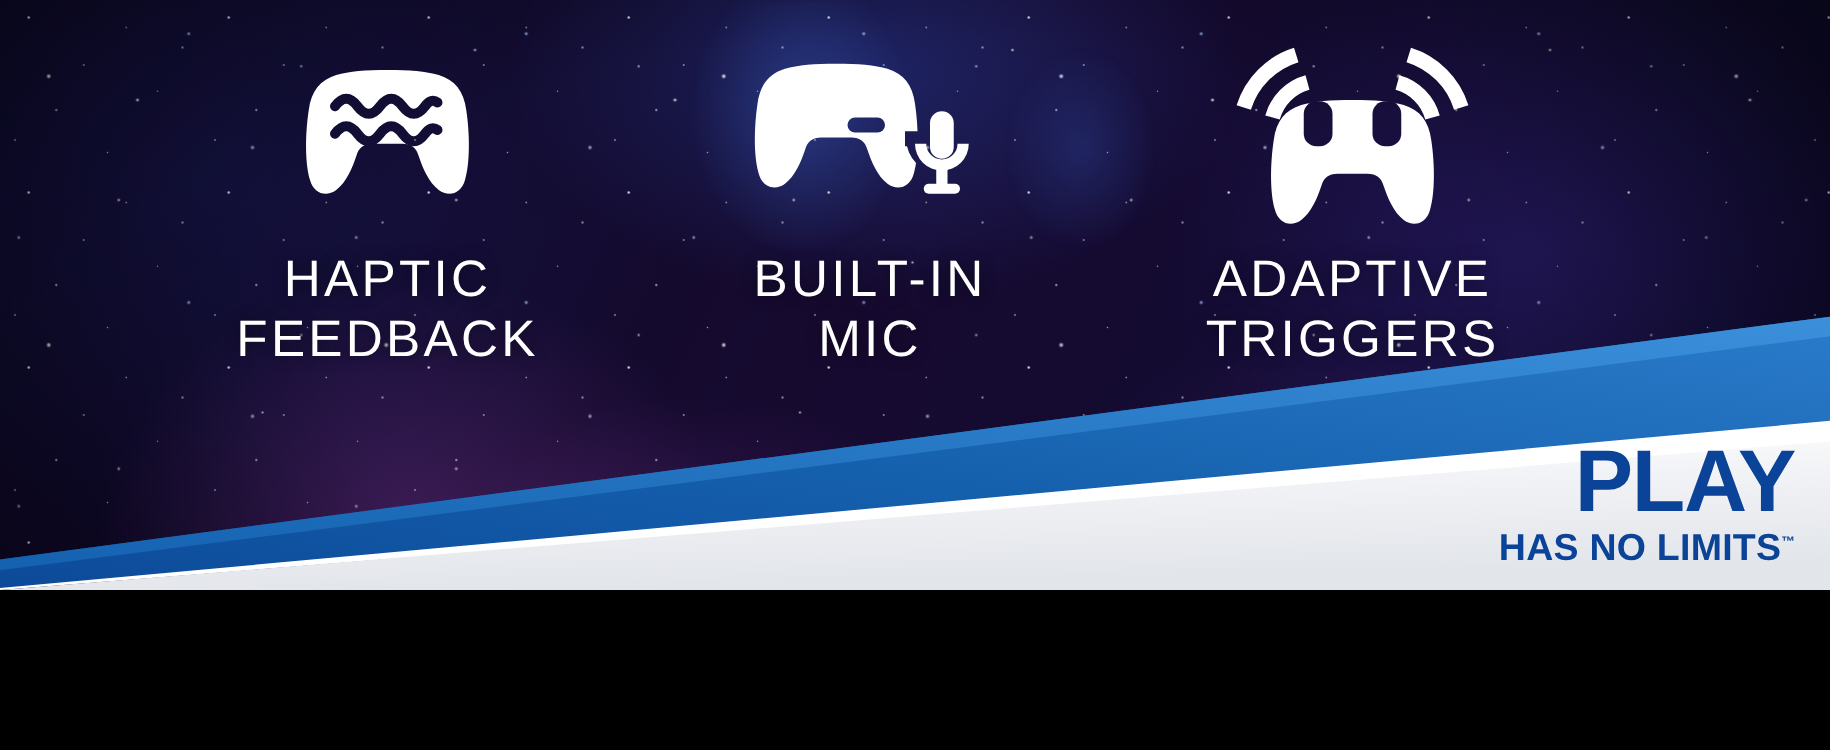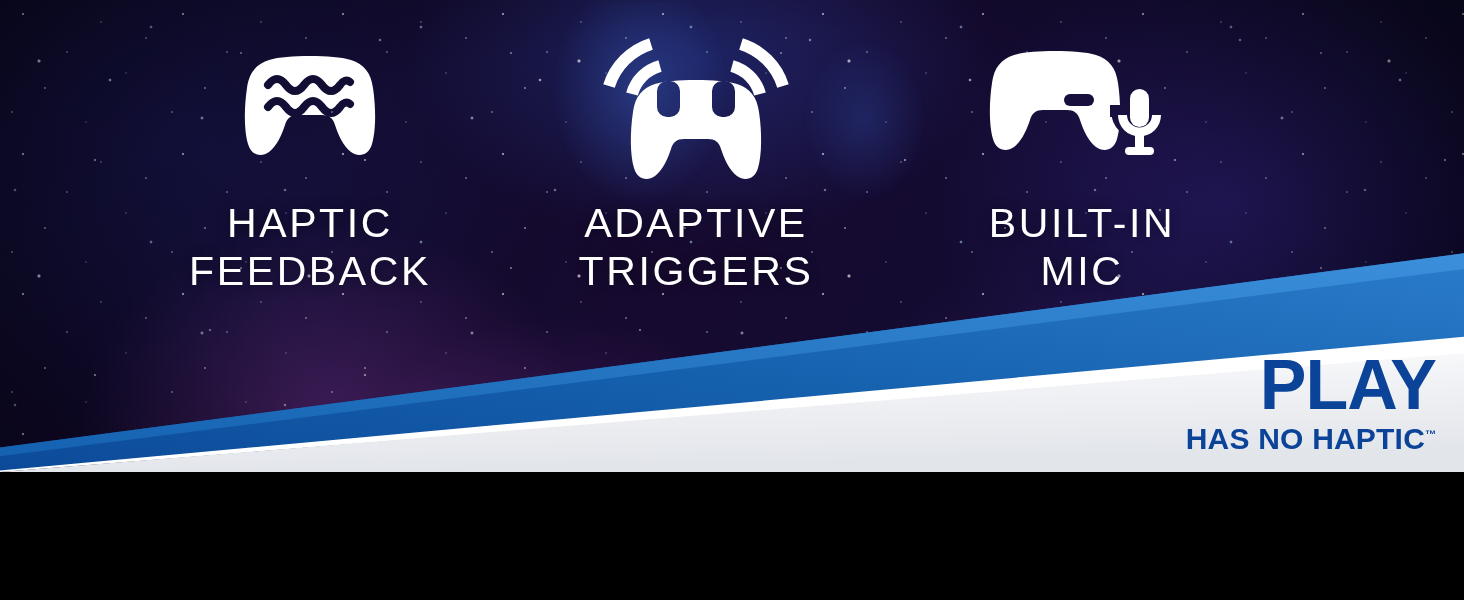--- a/index.html
+++ b/index.html
@@ -204,63 +204,20 @@
               C 44 12, 58 11, 75 11 Z"></path>
           </g>
         </svg>
       </div>
       <div class="feature-label">HAPTIC
 FEEDBACK</div>
     </div>
 
     <div class="feature">
       <div class="feature-icon">
-        <svg width="200" height="175" viewBox="0 0 200 175" aria-hidden="true">
-
-          <g fill="none" stroke="#ffffff" stroke-width="12" stroke-linecap="butt">
-            <path d="M64 48 A 40 40 0 0 0 36 76"></path>
-            <path d="M55 26 A 64 64 0 0 0 13 68"></path>
-          </g>
-
-          <g fill="none" stroke="#ffffff" stroke-width="12" stroke-linecap="butt">
-            <path d="M136 48 A 40 40 0 0 1 164 76"></path>
-            <path d="M145 26 A 64 64 0 0 1 187 68"></path>
-          </g>
-          <defs>
-            <mask id="m-trig">
-              <rect x="0" y="0" width="200" height="175" fill="#fff"></rect>
-              <rect x="61" y="63" width="23" height="36" rx="10" fill="#000"></rect>
-              <rect x="116" y="63" width="23" height="36" rx="10" fill="#000"></rect>
-            </mask>
-          </defs>
-          <g mask="url(#m-trig)">
-            <path fill="#ffffff" d="
-              M100 62
-              C 117 62, 131 63, 141 66
-              C 154 70, 161 79, 163 94
-              C 166 114, 166 137, 162 150
-              C 159 161, 149 164, 141 158
-              C 133 152, 128 140, 125 131
-              C 123 124, 119 121, 112 121
-              L 88 121
-              C 81 121, 77 124, 75 131
-              C 72 140, 67 152, 59 158
-              C 51 164, 41 161, 38 150
-              C 34 137, 34 114, 37 94
-              C 39 79, 46 70, 59 66
-              C 69 63, 83 62, 100 62 Z"></path>
-          </g>
-        </svg>
-      </div>
-      <div class="feature-label">ADAPTIVE
-TRIGGERS</div>
-    </div>
-
-    <div class="feature">
-      <div class="feature-icon">
         <svg width="200" height="140" viewBox="0 0 200 140" aria-hidden="true">
           <defs>
             <mask id="m-mic">
               <rect x="0" y="0" width="200" height="140" fill="#fff"></rect>
 
               <rect x="82" y="59" width="30" height="12" rx="6" fill="#000"></rect>
 
               <g fill="#000">
                 <rect x="140" y="48" width="34" height="44" rx="17"></rect>
                 <path d="M129 76 a28 28 0 0 0 56 0 z"></path>
@@ -293,20 +250,63 @@
             <path d="M136 80 a21.5 21.5 0 0 0 43 0 h-9 a12.5 12.5 0 0 1 -25 0 z"></path>
             <rect x="153" y="98" width="9" height="16"></rect>
             <rect x="143" y="112" width="29" height="8" rx="4"></rect>
           </g>
         </svg>
       </div>
       <div class="feature-label">BUILT-IN
 MIC</div>
     </div>
 
+    <div class="feature">
+      <div class="feature-icon">
+        <svg width="200" height="175" viewBox="0 0 200 175" aria-hidden="true">
+
+          <g fill="none" stroke="#ffffff" stroke-width="12" stroke-linecap="butt">
+            <path d="M64 48 A 40 40 0 0 0 36 76"></path>
+            <path d="M55 26 A 64 64 0 0 0 13 68"></path>
+          </g>
+
+          <g fill="none" stroke="#ffffff" stroke-width="12" stroke-linecap="butt">
+            <path d="M136 48 A 40 40 0 0 1 164 76"></path>
+            <path d="M145 26 A 64 64 0 0 1 187 68"></path>
+          </g>
+          <defs>
+            <mask id="m-trig">
+              <rect x="0" y="0" width="200" height="175" fill="#fff"></rect>
+              <rect x="61" y="63" width="23" height="36" rx="10" fill="#000"></rect>
+              <rect x="116" y="63" width="23" height="36" rx="10" fill="#000"></rect>
+            </mask>
+          </defs>
+          <g mask="url(#m-trig)">
+            <path fill="#ffffff" d="
+              M100 62
+              C 117 62, 131 63, 141 66
+              C 154 70, 161 79, 163 94
+              C 166 114, 166 137, 162 150
+              C 159 161, 149 164, 141 158
+              C 133 152, 128 140, 125 131
+              C 123 124, 119 121, 112 121
+              L 88 121
+              C 81 121, 77 124, 75 131
+              C 72 140, 67 152, 59 158
+              C 51 164, 41 161, 38 150
+              C 34 137, 34 114, 37 94
+              C 39 79, 46 70, 59 66
+              C 69 63, 83 62, 100 62 Z"></path>
+          </g>
+        </svg>
+      </div>
+      <div class="feature-label">ADAPTIVE
+TRIGGERS</div>
+    </div>
+
   </div>
 
   <div class="diag">
     <svg viewBox="0 0 1464 600" preserveAspectRatio="none" aria-hidden="true">
       <defs>
         <linearGradient id="gBlue" x1="0" y1="1" x2="1" y2="0">
           <stop offset="0%" stop-color="#0c4a99"></stop>
           <stop offset="45%" stop-color="#1560ad"></stop>
           <stop offset="100%" stop-color="#2a7ccb"></stop>
         </linearGradient>
@@ -326,16 +326,16 @@
       <polygon points="0,569 1464,322 1464,342 0,580" fill="url(#gBlueTop)" opacity="0.85"></polygon>
 
       <polygon points="0,598 1464,428 1464,452 0,600" fill="#ffffff"></polygon>
 
       <polygon points="0,600 1464,449 1464,600" fill="url(#gPanel)"></polygon>
     </svg>
   </div>
 
   <div class="logo">
     <span class="logo-play">PLAY</span>
-    <span class="logo-tagline"><span>HAS NO HAPTIC</span><span class="logo-tm">™</span></span>
+    <span class="logo-tagline"><span>HAS NO LIMITS</span><span class="logo-tm">™</span></span>
   </div>
 
 </div>
 
 </body></html>

